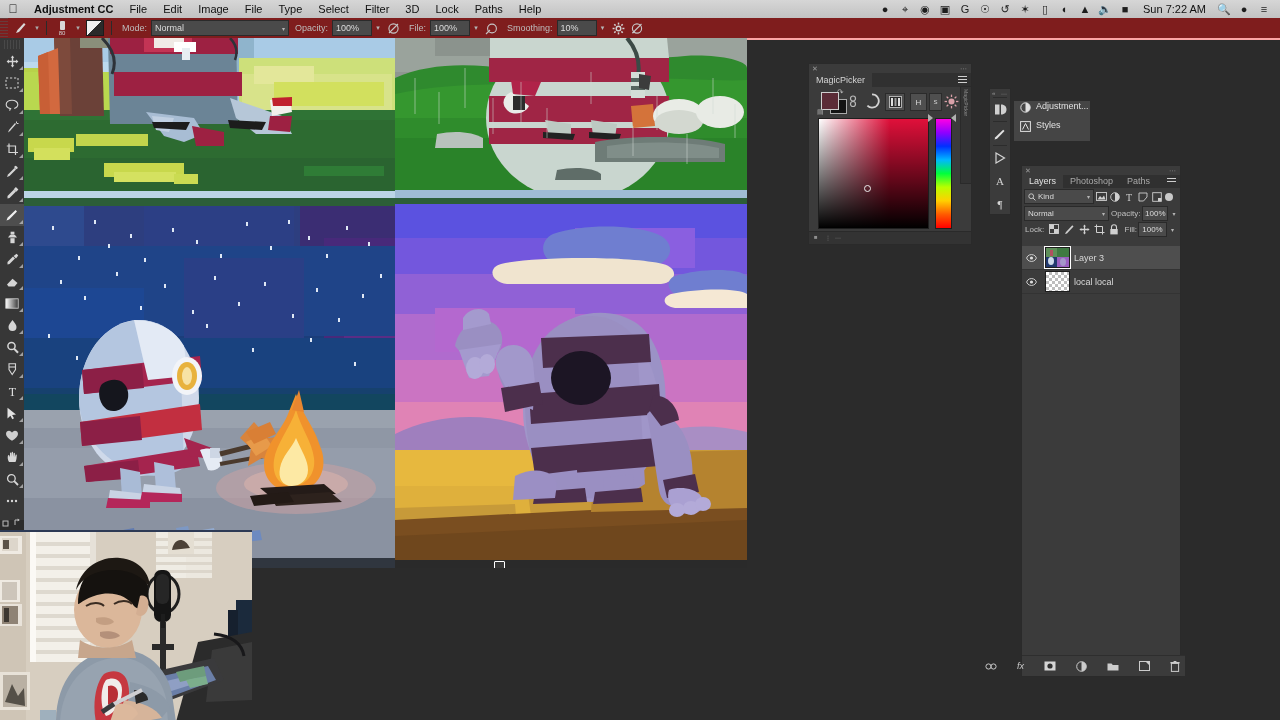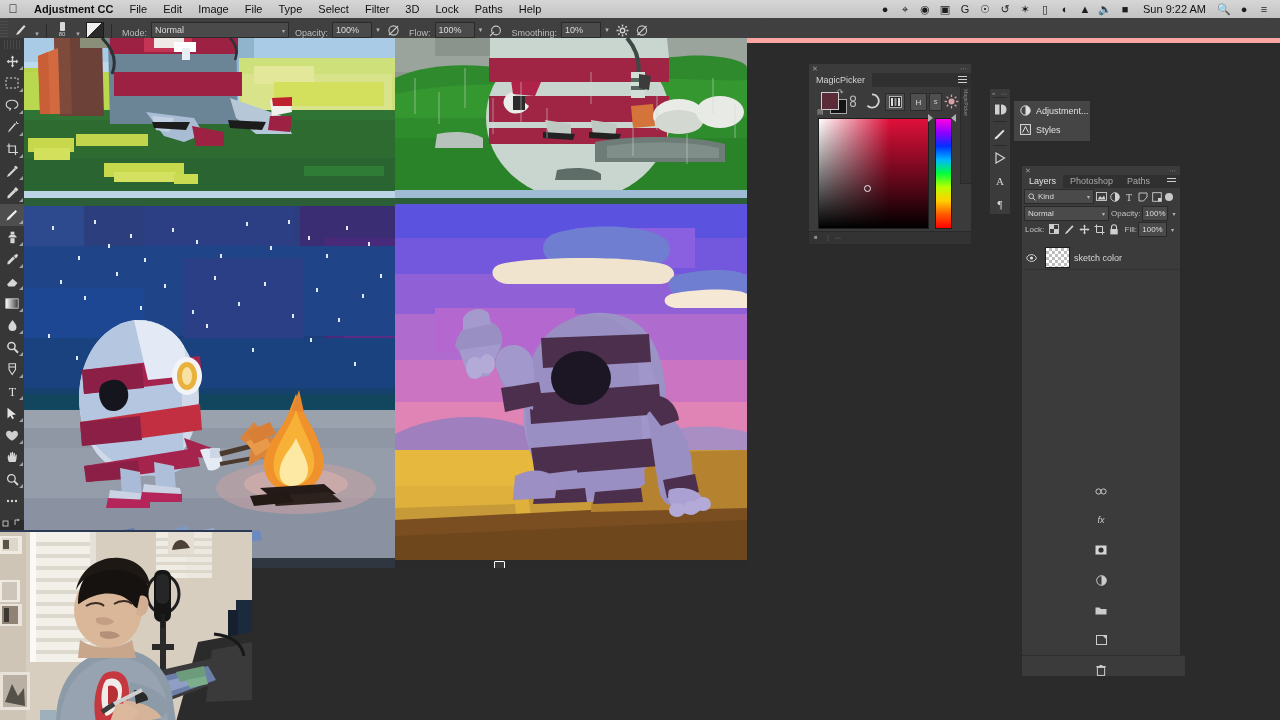--- a/index.html
+++ b/index.html
@@ -18,21 +18,21 @@
   .macbar .apple{width:26px;text-align:center;font-size:12px;line-height:18px;}
   .macbar .mi{padding:0 8px;line-height:18px;white-space:nowrap;}
   .macbar .mi.app{font-weight:bold;}
   .macbar .spacer{flex:1;}
   .macbar .right{display:flex;align-items:center;padding-right:6px;}
   .macbar .ri{width:20px;text-align:center;line-height:18px;font-size:11px;color:#1d1d1d;}
   .macbar .clock{padding:0 8px;font-size:11px;white-space:nowrap;}
 
   
   .optbar{position:absolute;left:0;top:18px;width:1280px;height:20px;
-    background:#404040;border-bottom:5px solid #fca5a5;display:flex;align-items:flex-end;
+    background:#7f1d1d;border-bottom:2px solid #fca5a5;display:flex;align-items:center;
     font-size:9px;color:#c9c9c9;}
   .optbar .grip{width:8px;height:20px;
      background:repeating-linear-gradient(to bottom,#555 0 1px,transparent 1px 3px);
      opacity:.55;margin-right:2px;}
   .ob-tool{width:22px;height:16px;display:flex;align-items:center;justify-content:center;}
   .ob-caret{width:10px;text-align:center;font-size:7px;color:#aaa;}
   .ob-brush{width:22px;height:18px;display:flex;flex-direction:column;align-items:center;justify-content:center;}
   .ob-brush .bar{width:5px;height:9px;background:#d8d8d8;border-radius:1px;}
   .ob-brush .num{font-size:6px;color:#d0d0d0;margin-top:0px;}
   .ob-swatch{width:16px;height:14px;margin:0 3px;border:1px solid #1c1c1c;
@@ -121,21 +121,21 @@
      border:1px solid #2a2a2a;}
   .dockstrip .dsg{height:8px;position:relative;}
   .dockstrip .dsg .g1{position:absolute;left:2px;top:1px;font-size:6px;color:#9a9a9a;}
   .dockstrip .dsg .g2{position:absolute;left:11px;top:1px;font-size:6px;color:#9a9a9a;}
   .dsi{height:23px;display:flex;align-items:center;justify-content:center;color:#cfcfcf;font-size:11px;}
   .dsdiv{height:1px;background:#2c2c2c;margin:0 3px;}
 
   
   .adj{position:absolute;left:1013px;top:100px;width:76px;height:40px;background:#454545;
      border:1px solid #2b2b2b;}
-  .adjrow{height:19px;display:flex;align-items:center;padding-left:5px;gap:5px;color:#e0e0e0;font-size:9px;}
+  .adjrow{height:19px;display:flex;padding-left:5px;gap:5px;color:#e0e0e0;font-size:9px;}
   .adjrow .ic{width:12px;height:12px;display:flex;align-items:center;justify-content:center;}
 
   
   .lp{position:absolute;left:1021px;top:165px;width:158px;height:510px;background:#3b3b3b;
      border:1px solid #2a2a2a;}
   .lp .closebar{height:9px;position:relative;}
   .lp .closebar .x{position:absolute;left:3px;top:0;font-size:7px;color:#9a9a9a;line-height:9px;}
   .lp .closebar .dots{position:absolute;right:4px;top:0;font-size:7px;color:#9a9a9a;line-height:9px;}
   .lp .tabs{height:13px;background:#303030;display:flex;align-items:flex-end;position:relative;}
   .lp .tab{height:13px;line-height:13px;padding:0 7px;font-size:9px;color:#a9a9a9;}
@@ -168,21 +168,21 @@
   .lthumb{width:23px;height:19px;border:1px solid #1e1e1e;}
   .lthumb.checker{background-image:
       linear-gradient(45deg,#bdbdbd 25%,transparent 25%,transparent 75%,#bdbdbd 75%),
       linear-gradient(45deg,#bdbdbd 25%,#fff 25%,#fff 75%,#bdbdbd 75%);
       background-size:6px 6px;background-position:0 0,3px 3px;}
   .lthumb.gray{background:linear-gradient(#b9b9b9,#9f9f9f);}
   .lthumb.selbox{outline:1px solid #fff;}
   .lname{font-size:9px;color:#d8d8d8;}
   .lpfoot{position:absolute;left:0;bottom:0;width:158px;height:20px;background:#3b3b3b;
      border-top:1px solid #2e2e2e;display:flex;align-items:center;justify-content:flex-end;
-     padding-right:5px;gap:20px;flex-direction:column;}
+     padding-right:5px;gap:20px;}
   .lpfoot .fi{width:13px;height:13px;display:flex;align-items:center;justify-content:center;
      color:#cccccc;font-size:10px;}
 
   
   .cam{position:absolute;left:0;top:530px;width:252px;height:190px;overflow:hidden;
      border-top:2px solid #2d3a55;background:#cfc4b4;}
 </style>
 </head>
 <body>
 
@@ -210,21 +210,21 @@
       <div class="ri">▣</div>
       <div class="ri">G</div>
       <div class="ri">☉</div>
       <div class="ri">↺</div>
       <div class="ri">✶</div>
       <div class="ri">▯</div>
       <div class="ri">◐</div>
       <div class="ri">▲</div>
       <div class="ri">🔈</div>
       <div class="ri">■</div>
-      <div class="clock">Sun 9:22 AM</div>
+      <div class="clock">Sun 7:22 AM</div>
       <div class="ri">🔍</div>
       <div class="ri">●</div>
       <div class="ri">≡</div>
     </div>
   </div>
 
   <div class="optbar">
     <div class="grip"></div>
 
     <div class="ob-tool">
@@ -255,21 +255,21 @@
       <span>100%</span>
     </div>
     <div class="ob-drop">▾</div>
     <div class="ob-icon">
       <svg width="13" height="13" viewBox="0 0 13 13">
           <circle cx="6.5" cy="6.5" r="4.6" fill="none" stroke="#c6c6c6" stroke-width="1.1"></circle>
           <line x1="2" y1="11" x2="11" y2="2" stroke="#c6c6c6" stroke-width="1.1"></line>
         </svg>
     </div>
 
-    <div class="ob-lab">Flow:</div>
+    <div class="ob-lab">File:</div>
     <div class="ob-field w32">
       <span>100%</span>
     </div>
     <div class="ob-drop">▾</div>
     <div class="ob-icon">
       <svg width="14" height="13" viewBox="0 0 14 13">
           <circle cx="7" cy="6.5" r="4.4" fill="none" stroke="#c6c6c6" stroke-width="1.1"></circle>
           <path d="M1 12 L5 8" stroke="#c6c6c6" stroke-width="1.1"></path>
         </svg>
     </div>
@@ -987,32 +987,55 @@
           </svg>
       </div>
       <span class="opaclab" style="margin-left:auto;">Fill:</span>
       <div class="numbox">100%</div>
       <div class="smcar">▾</div>
     </div>
 
     <div class="layerlist">
 
 
+      <div class="lrow sel">
+        <div class="eyecell">
+          <svg class="eye" viewBox="0 0 12 9">
+              <path d="M6 0.6 C9.4 0.6 11.4 3.4 11.4 4.5 C11.4 5.6 9.4 8.4 6 8.4 C2.6 8.4 0.6 5.6 0.6 4.5 C0.6 3.4 2.6 0.6 6 0.6 Z" fill="none" stroke="#ddd" stroke-width="1"></path>
+              <circle cx="6" cy="4.5" r="1.8" fill="#ddd"></circle>
+            </svg>
+        </div>
+        <div class="thumbcell">
+          <div class="lthumb selbox">
+            <svg width="23" height="19" viewBox="0 0 23 19">
+                <rect width="23" height="19" fill="#2b4f86"></rect>
+                <rect x="0" y="0" width="11" height="9" fill="#5f8f59"></rect>
+                <rect x="11" y="0" width="12" height="9" fill="#3f7a42"></rect>
+                <rect x="0" y="9" width="11" height="10" fill="#21386e"></rect>
+                <rect x="11" y="9" width="12" height="10" fill="#9a5fc0"></rect>
+                <ellipse cx="5" cy="13" rx="3" ry="4" fill="#cdd9ea"></ellipse>
+                <ellipse cx="17" cy="14" rx="3" ry="4" fill="#a496c9"></ellipse>
+                <rect x="4" y="2" width="3" height="6" fill="#b05060"></rect>
+              </svg>
+          </div>
+        </div>
+        <div class="lname">Layer 3</div>
+      </div>
 
       <div class="lrow">
         <div class="eyecell">
           <svg class="eye" viewBox="0 0 12 9">
               <path d="M6 0.6 C9.4 0.6 11.4 3.4 11.4 4.5 C11.4 5.6 9.4 8.4 6 8.4 C2.6 8.4 0.6 5.6 0.6 4.5 C0.6 3.4 2.6 0.6 6 0.6 Z" fill="none" stroke="#ddd" stroke-width="1"></path>
               <circle cx="6" cy="4.5" r="1.8" fill="#ddd"></circle>
             </svg>
         </div>
         <div class="thumbcell">
           <div class="lthumb checker"></div>
         </div>
-        <div class="lname">sketch color</div>
+        <div class="lname">local local</div>
       </div>
 
 
     </div>
 
     <div class="lpfoot">
       <div class="fi">
         <svg width="12" height="7" viewBox="0 0 12 7">
             <circle cx="3.5" cy="3.5" r="2.6" fill="none" stroke="#c8c8c8" stroke-width="1"></circle>
             <circle cx="8.5" cy="3.5" r="2.6" fill="none" stroke="#c8c8c8" stroke-width="1"></circle>

